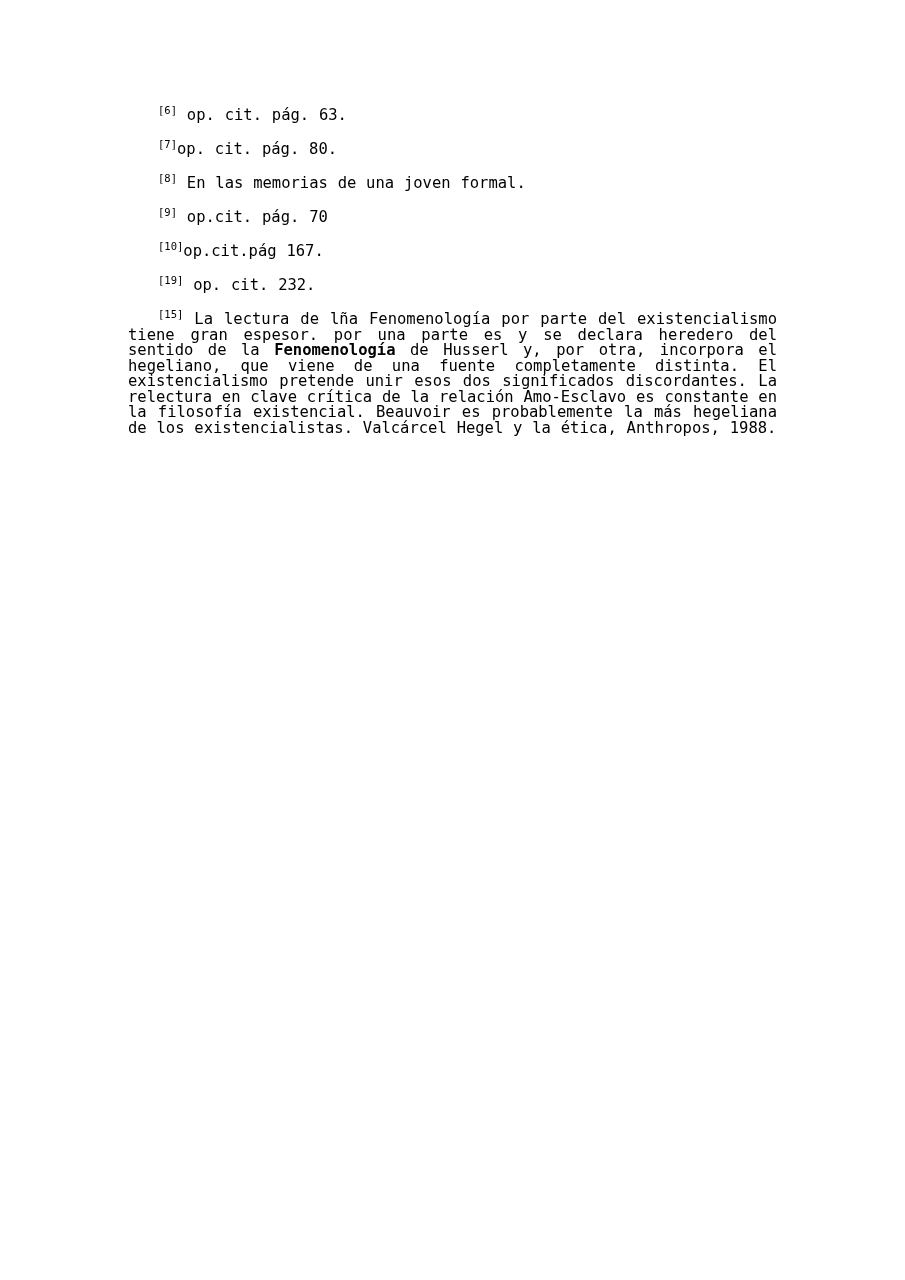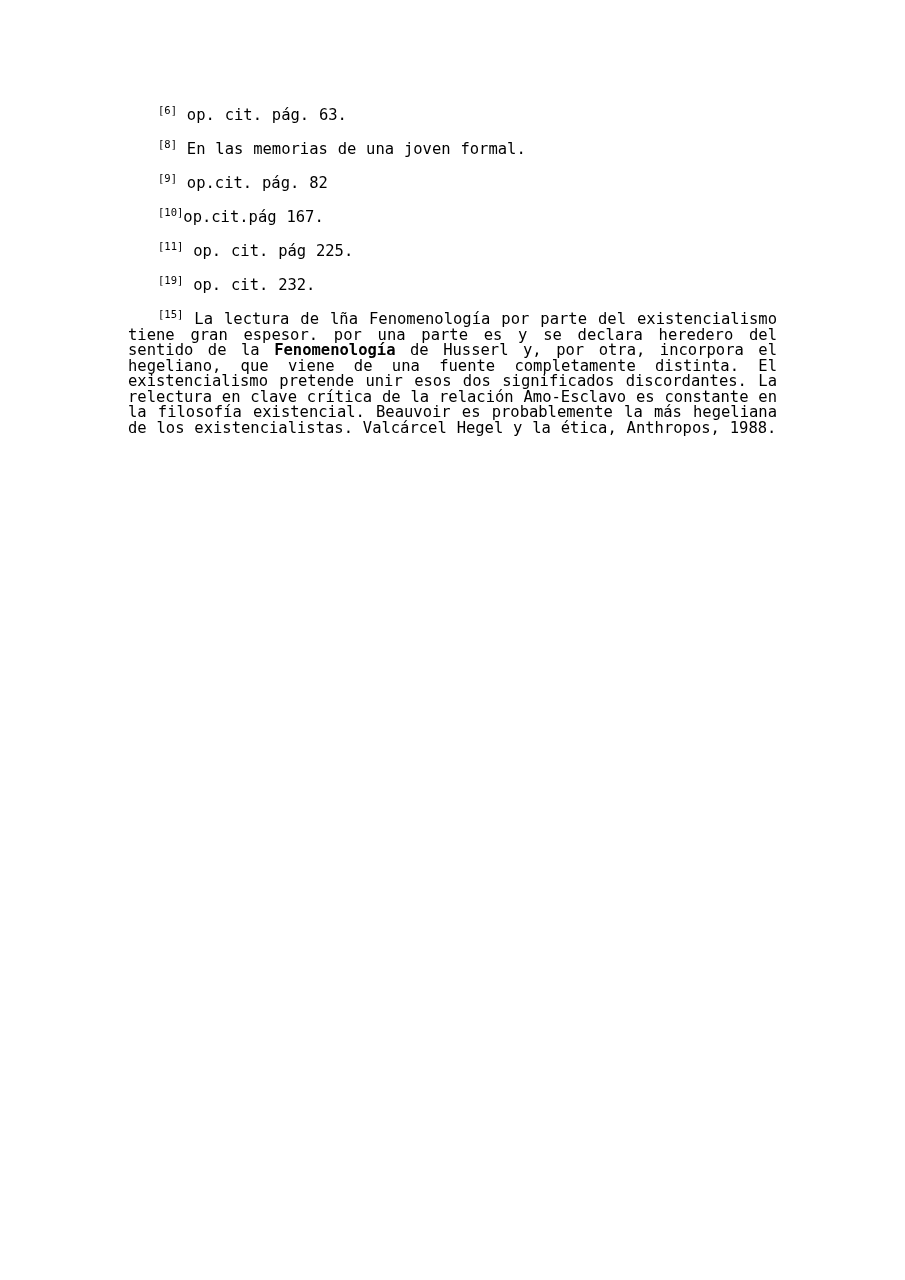--- a/index.html
+++ b/index.html
@@ -42,20 +42,20 @@
   .b {
     font-weight: bold;
   }
 </style>
 </head>
 <body>
 
 <div class="page">
   <div id="notes-container">
       <p class="note"><sup class="marker">[6]</sup><span>&nbsp;</span><span>op. cit. pág. 63.</span></p>
+      <p class="note"><sup class="marker">[7]</sup><span>op. cit. pág. 80.</span></p>
       <p class="note"><sup class="marker">[8]</sup><span>&nbsp;</span><span>En las </span><span class="u">memorias de una joven formal</span><span>.</span></p>
-      <p class="note"><sup class="marker">[9]</sup><span>&nbsp;</span><span>op.cit. pág. 82</span></p>
+      <p class="note"><sup class="marker">[9]</sup><span>&nbsp;</span><span>op.cit. pág. 70</span></p>
       <p class="note"><sup class="marker">[10]</sup><span>op.cit.pág 167.</span></p>
-      <p class="note"><sup class="marker">[11]</sup><span>&nbsp;</span><span>op. cit. pág 225.</span></p>
       <p class="note"><sup class="marker">[19]</sup><span>&nbsp;</span><span>op. cit. 232.</span></p>
       <p class="note"><sup class="marker">[15]</sup><span>&nbsp;</span><span>La lectura de lña </span><span class="u">Fenomenología</span><span> por parte del existencialismo tiene gran espesor. por una parte es y se declara heredero del sentido de la </span><span class="b">Fenomenología</span><span> de Husserl y, por otra, incorpora el hegeliano, que viene de una fuente completamente distinta. El existencialismo pretende unir esos dos significados discordantes. La relectura en clave crítica de la relación Amo-Esclavo es constante en la filosofía existencial. Beauvoir es probablemente la más hegeliana de los existencialistas. Valcárcel </span><span class="u">Hegel y la ética</span><span>, Anthropos, 1988.</span></p>
     </div>
 </div>
 
 </body></html>

